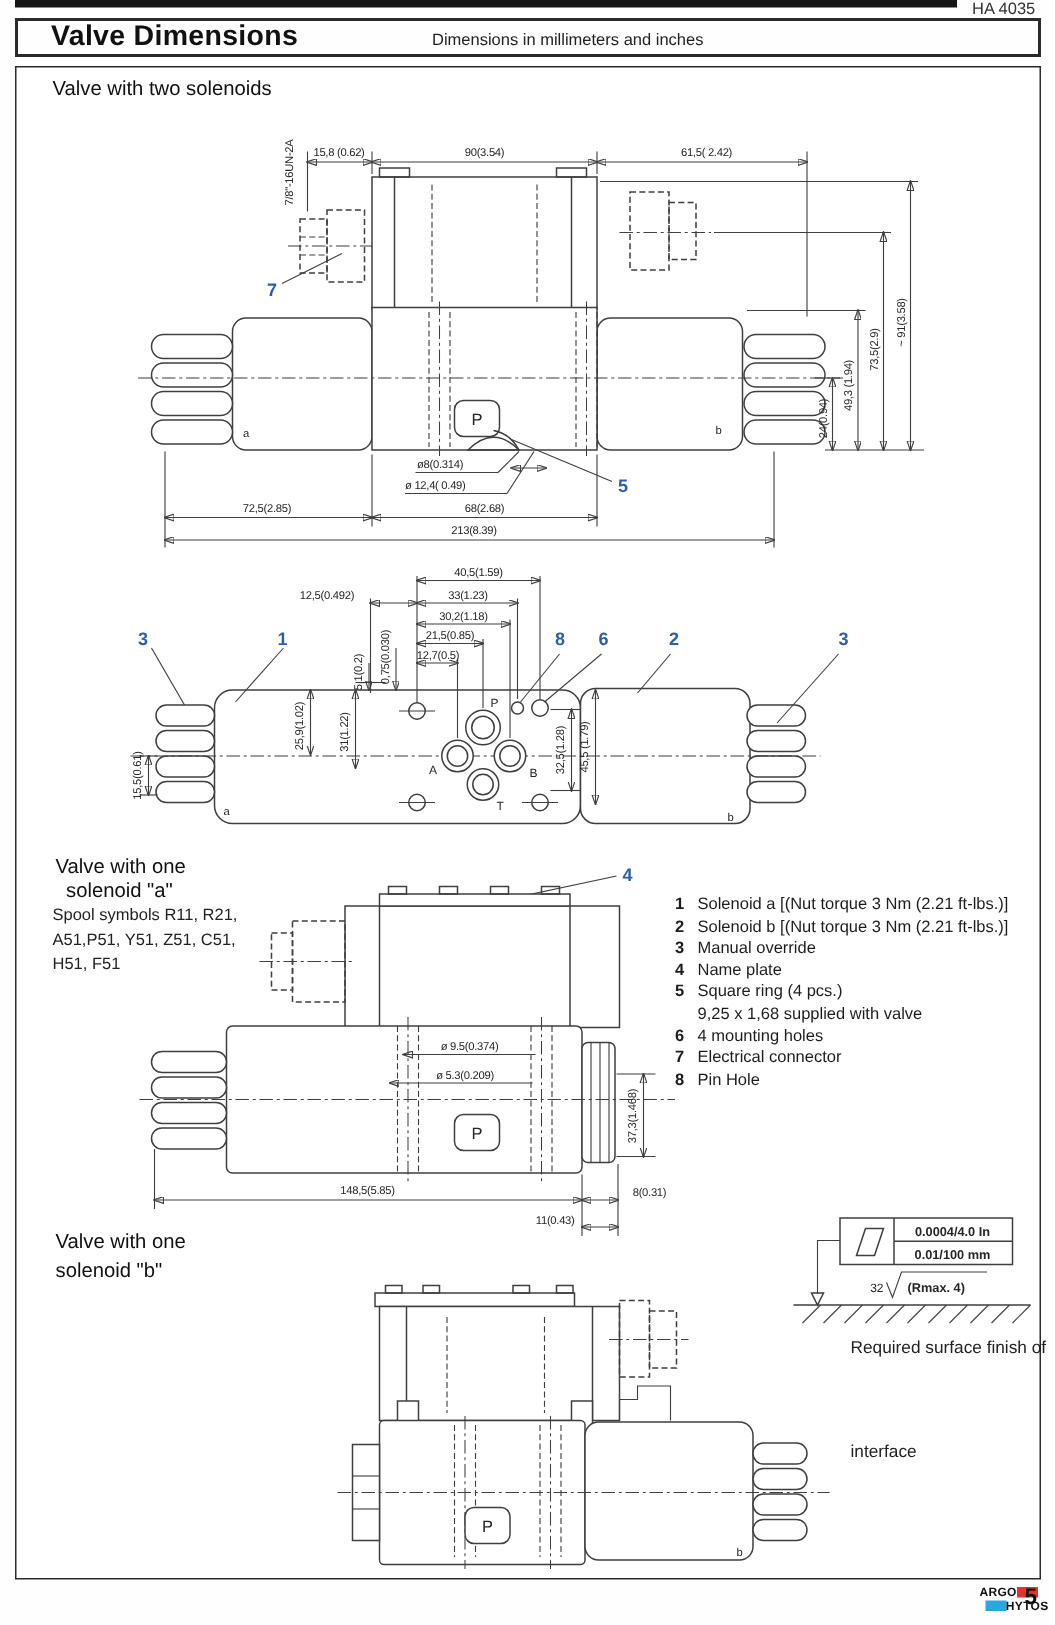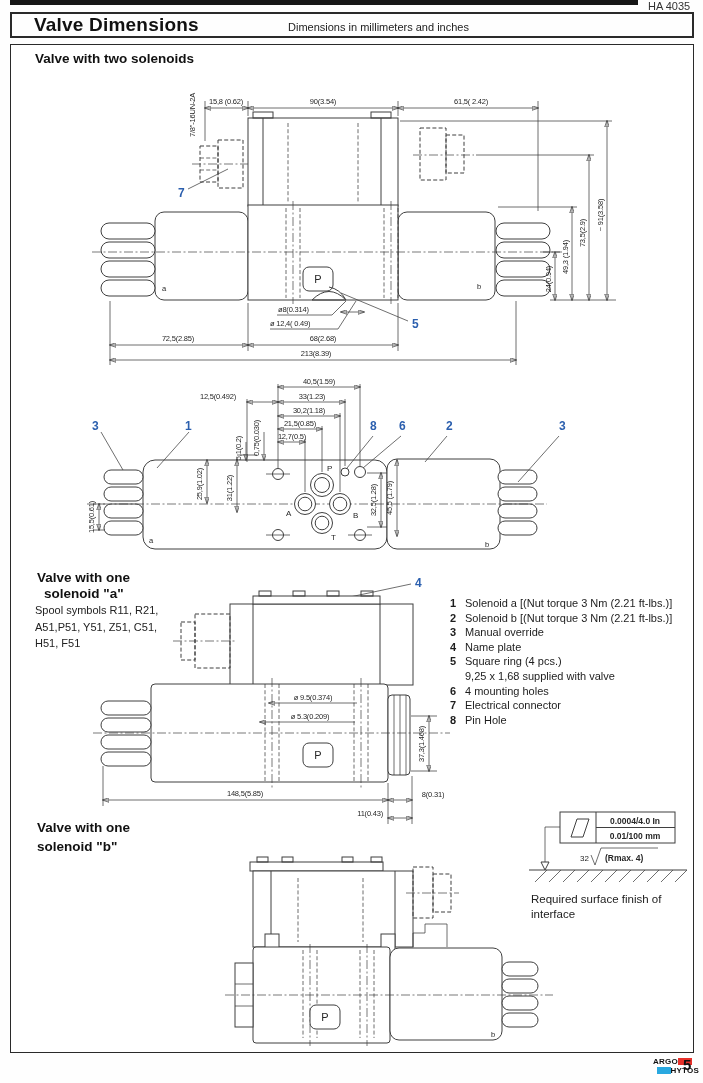--- a/index.html
+++ b/index.html
@@ -5,27 +5,27 @@
   html,body{margin:0;padding:0;background:#fff;}
   .page{position:relative;width:703px;height:1083px;background:#fefefe;
         font-family:"Liberation Sans",sans-serif;color:#222;overflow:hidden;}
   .abs{position:absolute;}
   .topbar{left:10px;top:0;width:628px;height:5px;background:#161616;}
   .docnum{left:648px;top:0;font-size:11px;color:#333;}
   .titlebox{left:10px;top:12px;width:684px;height:26px;border:2px solid #2a2a2a;box-sizing:border-box;}
   .title{left:34px;top:14px;font-size:19px;font-weight:bold;letter-spacing:.2px;color:#111;}
   .subtitle{left:288px;top:21px;font-size:11px;color:#222;}
   .contentbox{left:10px;top:44px;width:684px;height:1009px;border:1.5px solid #2a2a2a;box-sizing:border-box;background:#fff;}
-  .h-sec{font-size:13.5px;font-weight:bold;color:#111;}
+  .h-sec{font-size:13.5px;font-weight:normal;color:#111;}
   .spool{font-size:11px;color:#222;line-height:16.5px;}
   .legend{left:450px;top:596px;width:245px;font-size:11px;line-height:14.6px;color:#1d1d1d;}
   .legend .row{display:flex;}
   .legend .num{width:15px;font-weight:bold;flex:none;}
   .legend .cont{padding-left:15px;}
-  .cap{font-size:11.5px;color:#222;line-height:16px;}
+  .cap{font-size:11.5px;color:#222;line-height:16px;margin-left:36px;}
   .logo{left:625px;top:1057px;width:46px;font-weight:bold;color:#111;margin-left:28px;}
   .logo .r1,.logo .r2{display:flex;align-items:center;height:9px;}
   .logo .r2{justify-content:flex-end;text-align:right;}
   .logo span{font-size:8px;letter-spacing:.2px;}
   .blk{width:14px;height:7px;flex:none;}
   .pagenum{left:683px;top:1056px;font-size:15px;font-weight:bold;color:#111;}
   svg{position:absolute;overflow:visible;}
   svg text{font-family:"Liberation Sans",sans-serif;fill:#262626;}
   .dim{font-size:7.5px;letter-spacing:-0.2px;}
   .callout{font-size:12px;font-weight:bold;fill:#2b5fae;}
@@ -463,21 +463,21 @@
       <line class="thin" x1="68" y1="82" x2="80" y2="70"></line>
         <line class="thin" x1="82" y1="82" x2="94" y2="70"></line>
       <line class="thin" x1="96" y1="82" x2="108" y2="70"></line>
         <line class="thin" x1="110" y1="82" x2="122" y2="70"></line>
       <line class="thin" x1="124" y1="82" x2="136" y2="70"></line>
         <line class="thin" x1="138" y1="82" x2="150" y2="70"></line>
       <line class="thin" x1="152" y1="82" x2="164" y2="70"></line>
     </g>
   </svg>
   <div class="abs cap" style="left:531px;top:891px;">Required surface finish of</div>
-  <div class="abs cap" style="left:531px;top:906px;text-align:center;">interface</div>
+  <div class="abs cap" style="left:531px;top:960px;text-align:center;">interface</div>
 
   <svg class="lineart" style="left:185px;top:850px;" width="385" height="200" viewBox="0 0 385 200">
     <g>
       <rect class="whitefill" x="65" y="12" width="133" height="9"></rect>
       <rect x="72" y="7" width="11" height="5"></rect>
       <rect x="97" y="7" width="11" height="5"></rect>
       <rect x="157" y="7" width="11" height="5"></rect>
       <rect x="186" y="7" width="11" height="5"></rect>
       <rect class="whitefill" x="68" y="21" width="160" height="76"></rect>
       <line x1="86" y1="21" x2="86" y2="97"></line>

